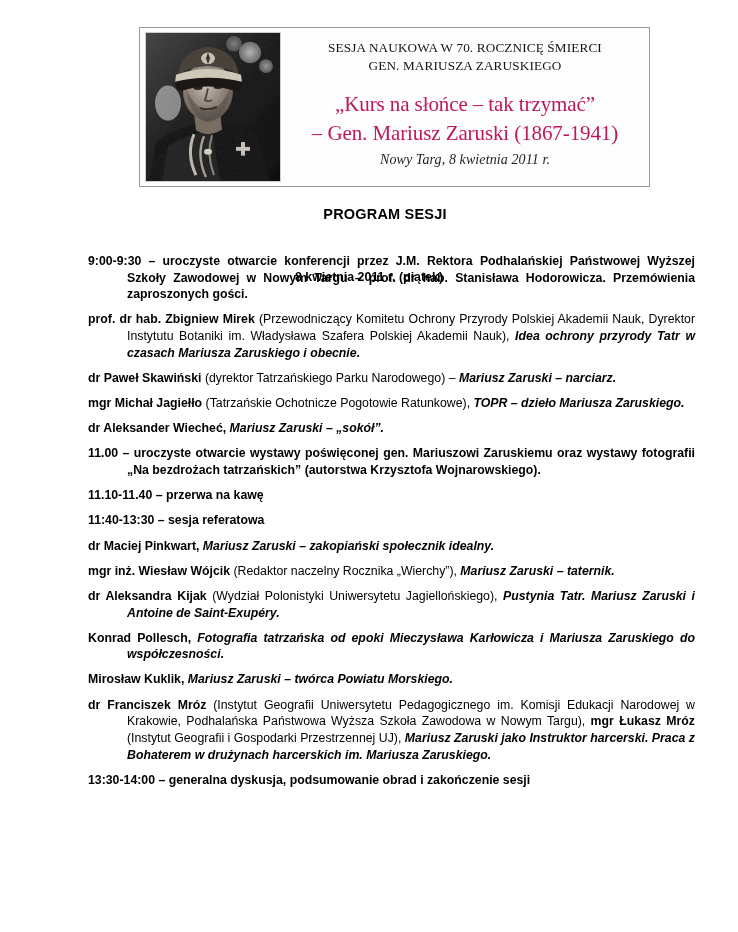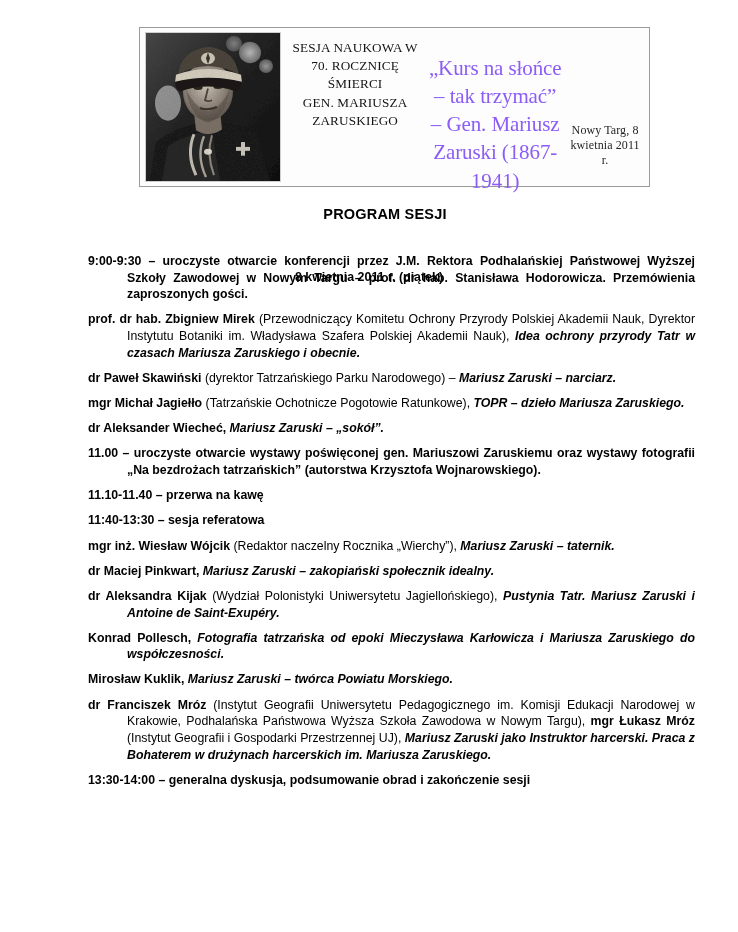--- a/index.html
+++ b/index.html
@@ -41,41 +41,42 @@
   }
   .banner-photo svg { display: block; width: 100%; height: 100%; }
 
   .banner-text {
     flex: 1 1 auto;
     text-align: center;
     padding: 11px 8px 6px 8px;
     font-family: "Liberation Serif", serif;
     color: #1a1a1a;
     display: flex;
-    flex-direction: row;
+    flex-direction: column;
   }
   .banner-line1 {
     font-size: 13.2px;
     letter-spacing: 0.15px;
     line-height: 1.38;
     color: #141414;
   }
   .banner-quote {
     margin-top: 15px;
     font-size: 21px;
     line-height: 1.34;
-    color: #8b5cf6;
+    color: #be185d;
     letter-spacing: -0.1px;
   }
   .banner-place {
     margin-top: auto;
     padding-bottom: 12px;
-    font-size: 12px;
+    font-size: 14px;
     letter-spacing: 0.1px;
     color: #1f1f1f;
+    font-style: italic;
   }
 
   
   .prog-title {
     position: absolute;
     top: 206px;
     left: 16px;
     width: 738px;
     text-align: center;
     font-size: 14.5px;
@@ -211,20 +212,20 @@
 
 <div class="content" id="entry-list">
     <div class="entry justify last-line-left"><span>9:00-9:30 – uroczyste otwarcie konferencji przez J.M. Rektora Podhalańskiej Państwowej Wyższej Szkoły Zawodowej w Nowym Targu – prof. dr hab. Stanisława Hodorowicza. Przemówienia zaproszonych gości.</span></div>
     <div class="entry justify last-line-left"><span>prof. dr hab. Zbigniew Mirek </span><span class="reg">(Przewodniczący Komitetu Ochrony Przyrody Polskiej Akademii Nauk, Dyrektor Instytutu Botaniki im. Władysława Szafera Polskiej Akademii Nauk), </span><span class="ital">Idea ochrony przyrody Tatr w czasach Mariusza Zaruskiego i obecnie.</span></div>
     <div class="entry justify last-line-left"><span>dr Paweł Skawiński </span><span class="reg">(dyrektor Tatrzańskiego Parku Narodowego) – </span><span class="ital">Mariusz Zaruski – narciarz.</span></div>
     <div class="entry justify last-line-left"><span>mgr Michał Jagiełło </span><span class="reg">(Tatrzańskie Ochotnicze Pogotowie Ratunkowe), </span><span class="ital">TOPR – dzieło Mariusza Zaruskiego.</span></div>
     <div class="entry justify last-line-left"><span>dr Aleksander Wiecheć, </span><span class="ital">Mariusz Zaruski – „sokół”.</span></div>
     <div class="entry justify last-line-left"><span>11.00 – uroczyste otwarcie wystawy poświęconej gen. Mariuszowi Zaruskiemu oraz wystawy fotografii „Na bezdrożach tatrzańskich” (autorstwa Krzysztofa Wojnarowskiego).</span></div>
     <div class="entry justify last-line-left"><span>11.10-11.40 – przerwa na kawę</span></div>
     <div class="entry justify last-line-left"><span>11:40-13:30 – sesja referatowa</span></div>
+    <div class="entry justify last-line-left"><span>dr Maciej Pinkwart, </span><span class="ital">Mariusz Zaruski – zakopiański społecznik idealny.</span></div>
     <div class="entry justify last-line-left"><span>mgr inż. Wiesław Wójcik </span><span class="reg">(Redaktor naczelny Rocznika „Wierchy”), </span><span class="ital">Mariusz Zaruski – taternik.</span></div>
-    <div class="entry justify last-line-left"><span>dr Maciej Pinkwart, </span><span class="ital">Mariusz Zaruski – zakopiański społecznik idealny.</span></div>
     <div class="entry justify last-line-left"><span>dr Aleksandra Kijak </span><span class="reg">(Wydział Polonistyki Uniwersytetu Jagiellońskiego), </span><span class="ital">Pustynia Tatr. Mariusz Zaruski i Antoine de Saint-Exupéry.</span></div>
     <div class="entry justify last-line-left"><span>Konrad Pollesch, </span><span class="ital">Fotografia tatrzańska od epoki Mieczysława Karłowicza i Mariusza Zaruskiego do współczesności.</span></div>
     <div class="entry justify last-line-left"><span>Mirosław Kuklik, </span><span class="ital">Mariusz Zaruski – twórca Powiatu Morskiego.</span></div>
     <div class="entry justify last-line-left"><span>dr Franciszek Mróz </span><span class="reg">(Instytut Geografii Uniwersytetu Pedagogicznego im. Komisji Edukacji Narodowej w Krakowie, Podhalańska Państwowa Wyższa Szkoła Zawodowa w Nowym Targu), </span><span>mgr Łukasz Mróz </span><span class="reg">(Instytut Geografii i Gospodarki Przestrzennej UJ), </span><span class="ital">Mariusz Zaruski jako Instruktor harcerski. Praca z Bohaterem w drużynach harcerskich im. Mariusza Zaruskiego.</span></div>
     <div class="entry justify last-line-left"><span>13:30-14:00 – generalna dyskusja, podsumowanie obrad i zakończenie sesji</span></div>
   </div>
 
 </body></html>

